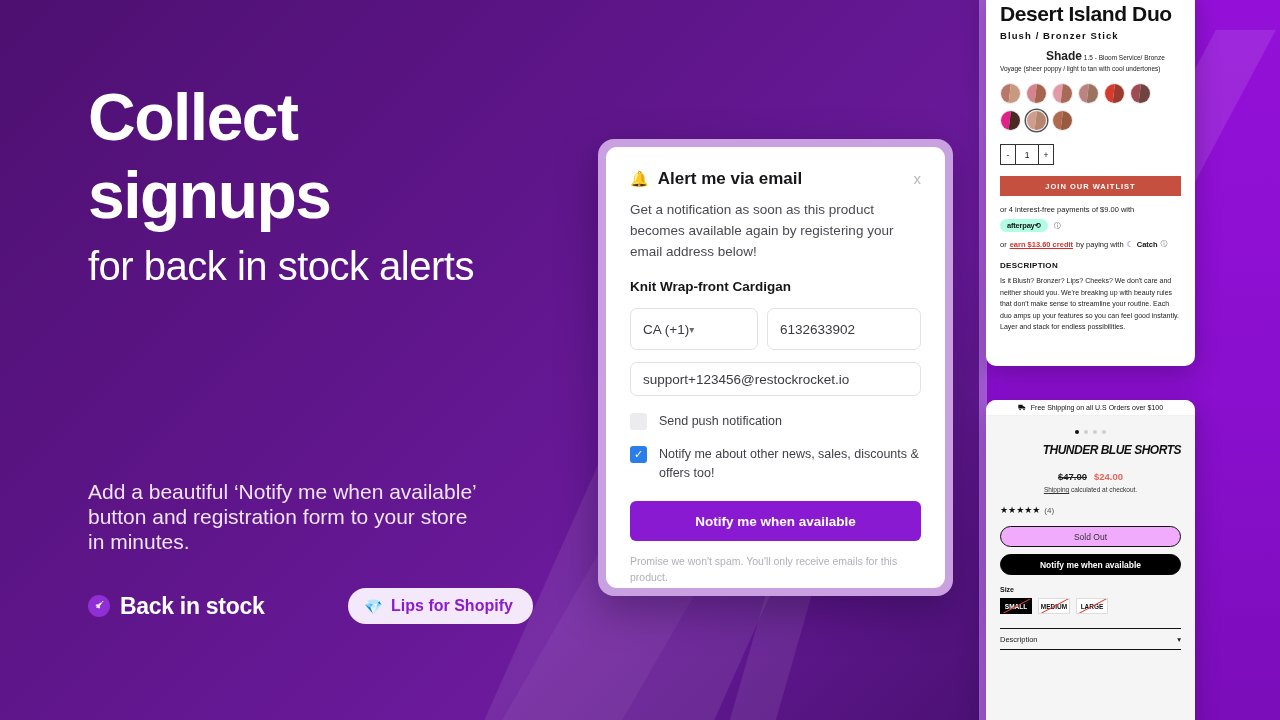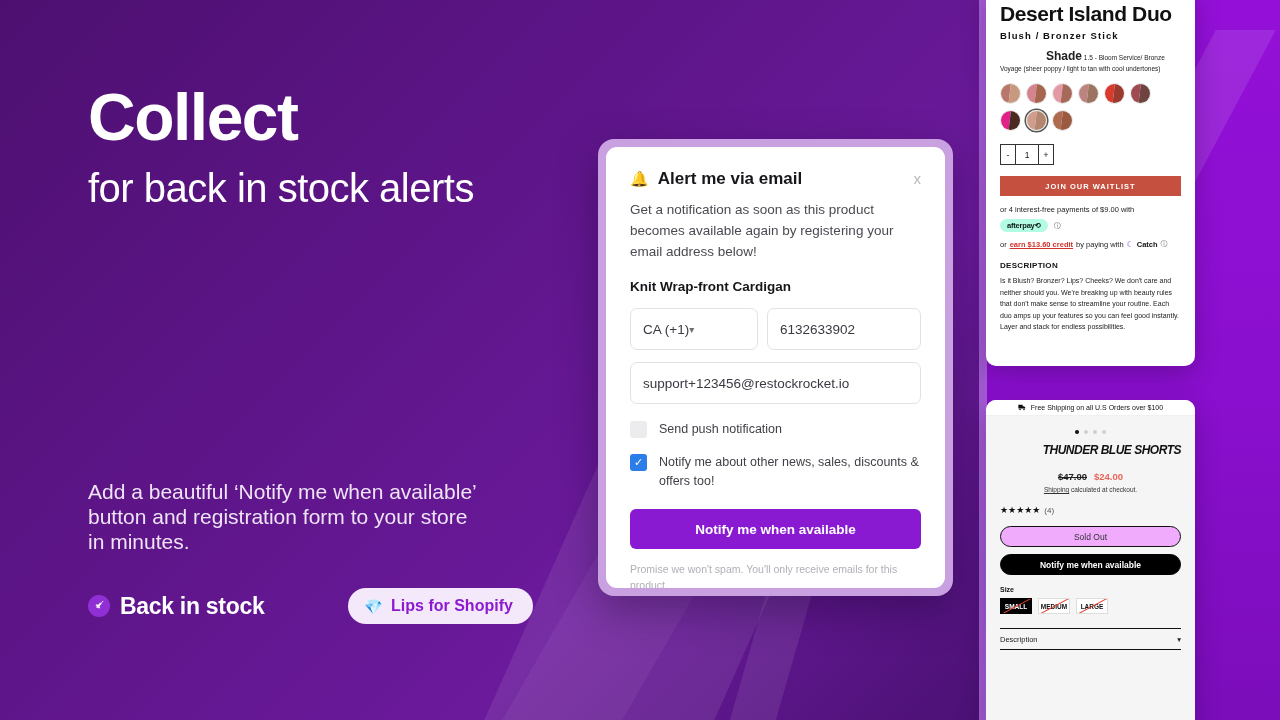--- a/index.html
+++ b/index.html
@@ -88,21 +88,21 @@
 
   .row-phone { display: flex; gap: 9px; margin-top: 14px; }
   .field {
     border: 1px solid #e2e2e6; border-radius: 7px; height: 42px;
     display: flex; align-items: center; padding: 0 12px;
     font-size: 13.5px; color: #3a3a42; background: #fff;
   }
   .country { width: 128px; }
   .country .chev { color: #6c6c75; font-size: 10px; }
   .phone { flex: 1; }
-  .email { margin-top: 12px; height: 42px; }
+  .email { margin-top: 12px; height: 34px; }
 
   .check-row { display: flex; align-items: flex-start; gap: 12px; margin-top: 16px; }
   .check-row.second { margin-top: 14px; }
   .box { width: 17px; height: 17px; border-radius: 3px; flex: 0 0 auto; margin-top: 1px; }
   .box.off { background: #ececef; }
   .box.on {
     background: #2b7de9; color: #fff; font-size: 11px;
     display: flex; align-items: center; justify-content: center;
   }
   .check-label { font-size: 12.5px; line-height: 19px; color: #3f3f47; }
@@ -220,20 +220,21 @@
   <div class="bg-divider"></div>
   <div class="streak s1"></div>
   <div class="streak s2"></div>
   <div class="streak s3"></div>
   <div class="streak s4"></div>
   <div class="streak s5"></div>
 
   <div class="hero">
     <h1>
       <span>Collect</span><br>
+      <span>signups</span>
     </h1>
     <h2>for back in stock alerts</h2>
   </div>
 
   <div class="hero-body">Add a beautiful ‘Notify me when available’ button and registration form to your store in minutes.</div>
 
   <div class="badges">
     <div class="brand">
       <span class="rocket-circle">
         <svg width="11" height="11" viewBox="0 0 24 24" fill="#fff" aria-hidden="true">

